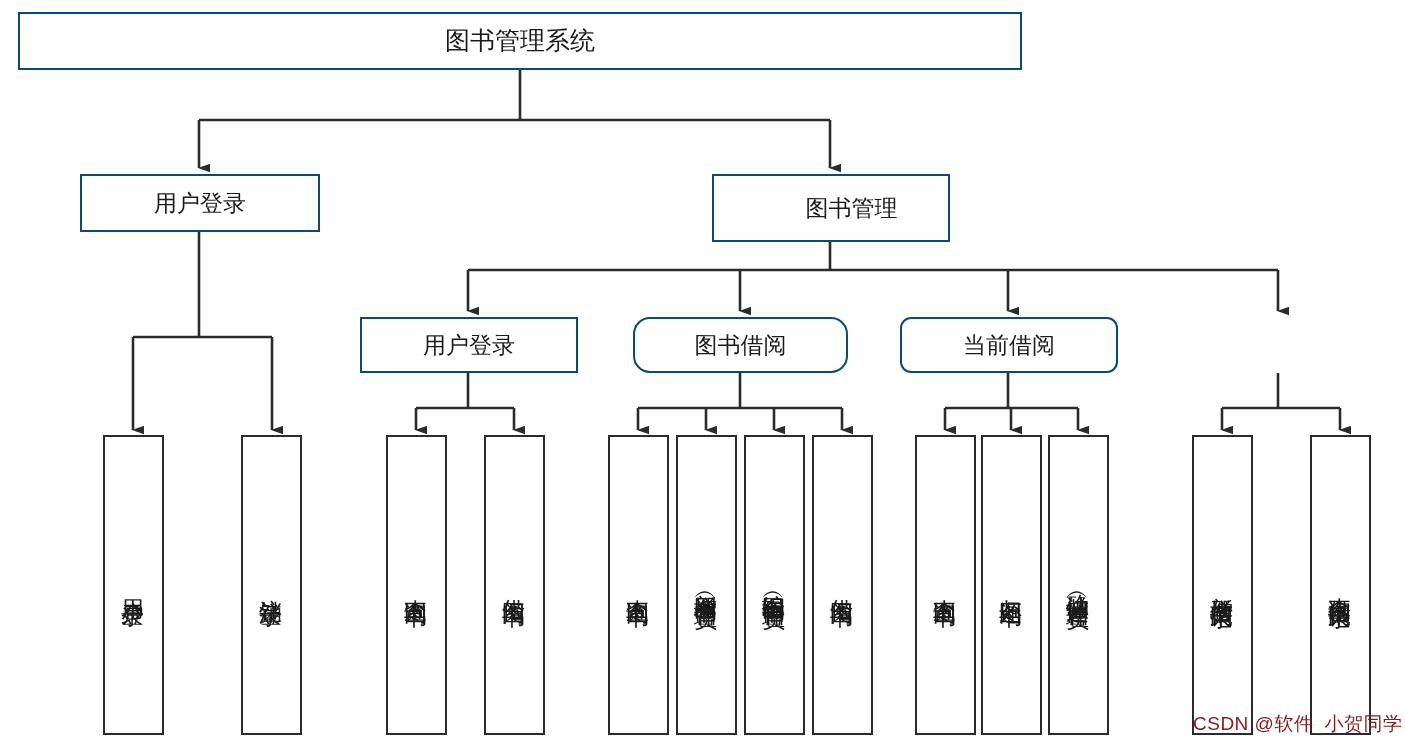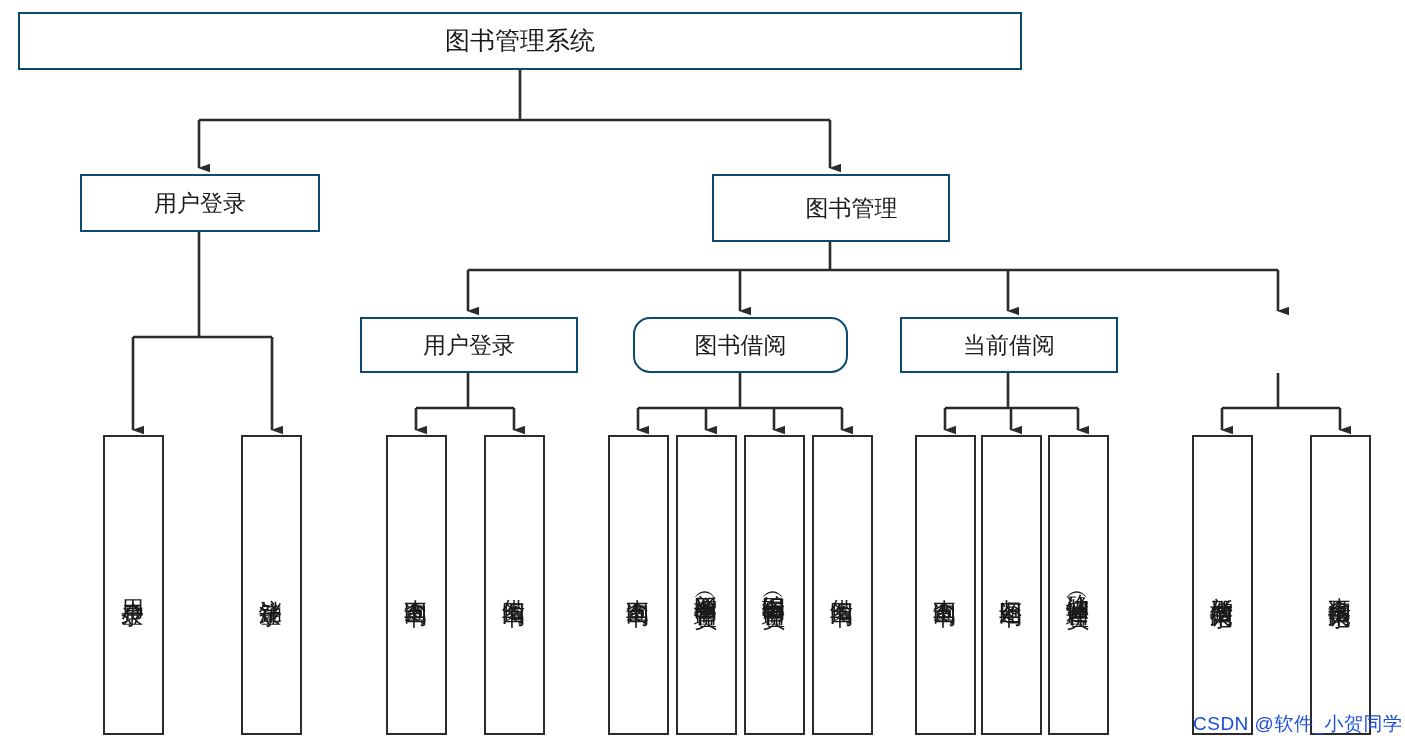--- a/index.html
+++ b/index.html
@@ -47,21 +47,21 @@
   }
   .leaf .vtxt{font-size:23px;}
   svg#links{
     position:absolute;left:0;top:0;width:1405px;height:747px;
     pointer-events:none;
   }
   .watermark{
     position:absolute;
     left:1193px;top:711px;
     font-size:19px;
-    color:#1d4ed8;
+    color:#7f1d1d;
     white-space:nowrap;
     letter-spacing:0.5px;
   }
 </style>
 </head>
 <body>
 
 <div id="diagram">
 
   <svg id="links" viewBox="0 0 1405 747">
@@ -124,21 +124,21 @@
   <div class="box h" style="left:712px;top:174px;width:238px;height:68px;padding-left:41px;">
     <span>图书管理</span>
   </div>
 
   <div class="box h" style="left:360px;top:317px;width:218px;height:56px;">
     <span>用户登录</span>
   </div>
   <div class="box h" style="left:633px;top:317px;width:215px;height:56px;border-radius:17px;">
     <span>图书借阅</span>
   </div>
-  <div class="box h" style="left:900px;top:317px;width:218px;height:56px;">
+  <div class="box h" style="left:900px;top:317px;width:218px;height:56px;border-radius:11px;">
     <span>当前借阅</span>
   </div>
 
   <div class="leaf" style="left:103px;top:435px;width:61px;height:300px;">
     <span class="vtxt">用户登录</span>
   </div>
   <div class="leaf" style="left:241px;top:435px;width:61px;height:300px;">
     <span class="vtxt">注销登录</span>
   </div>
 

